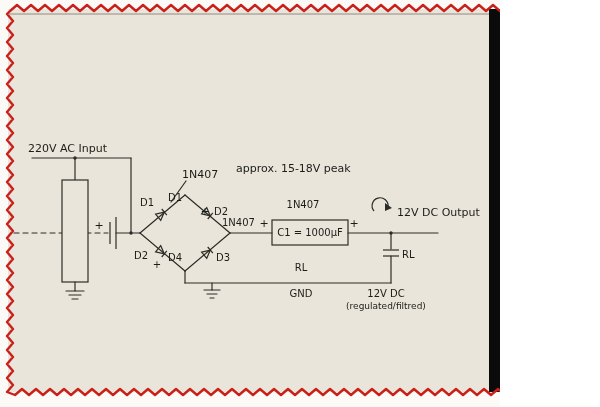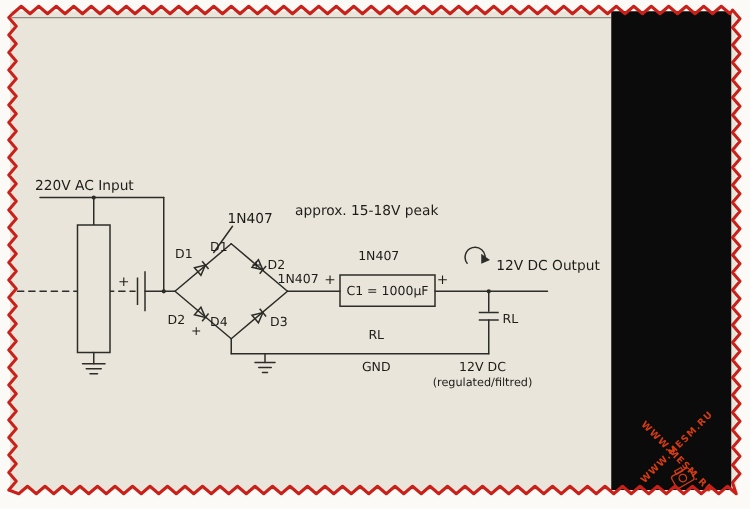--- a/index.html
+++ b/index.html
@@ -1,16 +1,16 @@
 <!DOCTYPE html>
 <html><head>
 <meta charset="utf-8">
 <style>
   html,body{margin:0;padding:0;background:#ffffff}
-  .stage{position:relative;width:600px;height:407px;background:#fbfaf7;overflow:hidden}
+  .stage{position:relative;width:500px;height:407px;background:#fbfaf7;overflow:hidden}
   svg{display:block}
   .wire{stroke:#2c2c28;stroke-width:1.2;fill:none;stroke-linecap:round}
   .dashed{stroke-dasharray:5 4}
   .comp{stroke:#2c2c28;stroke-width:1.2;fill:none}
   .comp-filled{stroke:#2c2c28;stroke-width:1.2;fill:#e9e5da}
   .dot{fill:#2c2c28;stroke:none}
   .lbl{font-family:"DejaVu Sans",sans-serif;font-size:11px;fill:#1c1c19}
   .lbl-sm{font-family:"DejaVu Sans",sans-serif;font-size:10px;fill:#1c1c19}
   .lbl-xs{font-family:"DejaVu Sans",sans-serif;font-size:9px;fill:#1c1c19}
   .mid{text-anchor:middle}

